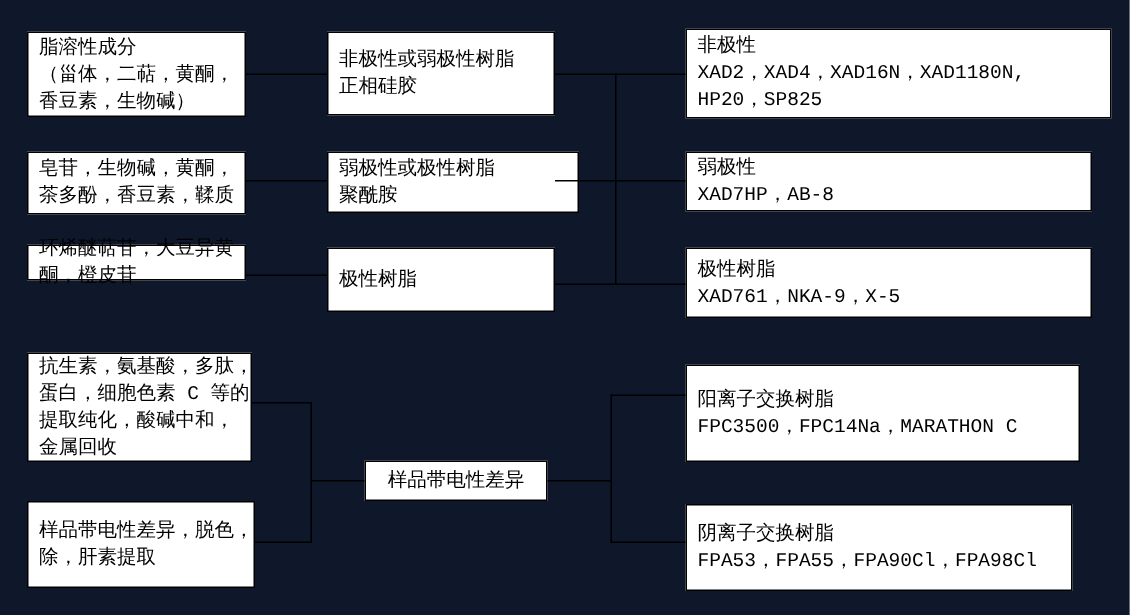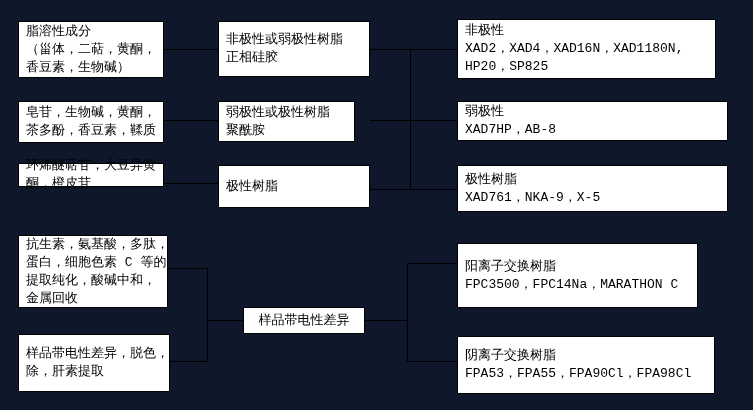--- a/index.html
+++ b/index.html
@@ -36,30 +36,30 @@
   <div class="box" style="left:18px;top:163px;width:146px;height:24px">
     <span class="ln">环烯醚萜苷，大豆异黄</span>
     <span class="ln">酮，橙皮苷</span>
   </div>
 
   <div class="box" style="left:218px;top:21px;width:152px;height:56px">
     <span class="ln">非极性或弱极性树脂</span>
     <span class="ln">正相硅胶</span>
   </div>
 
-  <div class="box" style="left:218px;top:101px;width:137px;height:41px">
+  <div class="box" style="left:218px;top:101px;width:168px;height:41px">
     <span class="ln">弱极性或极性树脂</span>
     <span class="ln">聚酰胺</span>
   </div>
 
   <div class="box" style="left:218px;top:165px;width:152px;height:43px">
     <span class="ln">极性树脂</span>
   </div>
 
-  <div class="box" style="left:457px;top:19px;width:259px;height:60px">
+  <div class="box" style="left:457px;top:19px;width:284px;height:60px">
     <span class="ln">非极性</span>
     <span class="ln">XAD2，XAD4，XAD16N，XAD1180N,</span>
     <span class="ln">HP20，SP825</span>
   </div>
 
   <div class="box" style="left:457px;top:101px;width:271px;height:40px">
     <span class="ln">弱极性</span>
     <span class="ln">XAD7HP，AB-8</span>
   </div>
 
@@ -77,21 +77,21 @@
 
   <div class="box" style="left:18px;top:334px;width:152px;height:58px">
     <span class="ln">样品带电性差异，脱色，</span>
     <span class="ln">除，肝素提取</span>
   </div>
 
   <div class="box center-text" style="left:243px;top:307px;width:122px;height:27px">
     <span class="ln">样品带电性差异</span>
   </div>
 
-  <div class="box" style="left:457px;top:243px;width:241px;height:65px">
+  <div class="box" style="left:457px;top:243px;width:263px;height:65px">
     <span class="ln">阳离子交换树脂</span>
     <span class="ln">FPC3500，FPC14Na，MARATHON C</span>
   </div>
 
   <div class="box" style="left:457px;top:336px;width:258px;height:58px">
     <span class="ln">阴离子交换树脂</span>
     <span class="ln">FPA53，FPA55，FPA90Cl，FPA98Cl</span>
   </div>
 
   <div class="hline" style="left:164px;top:49px;width:54px"></div>

